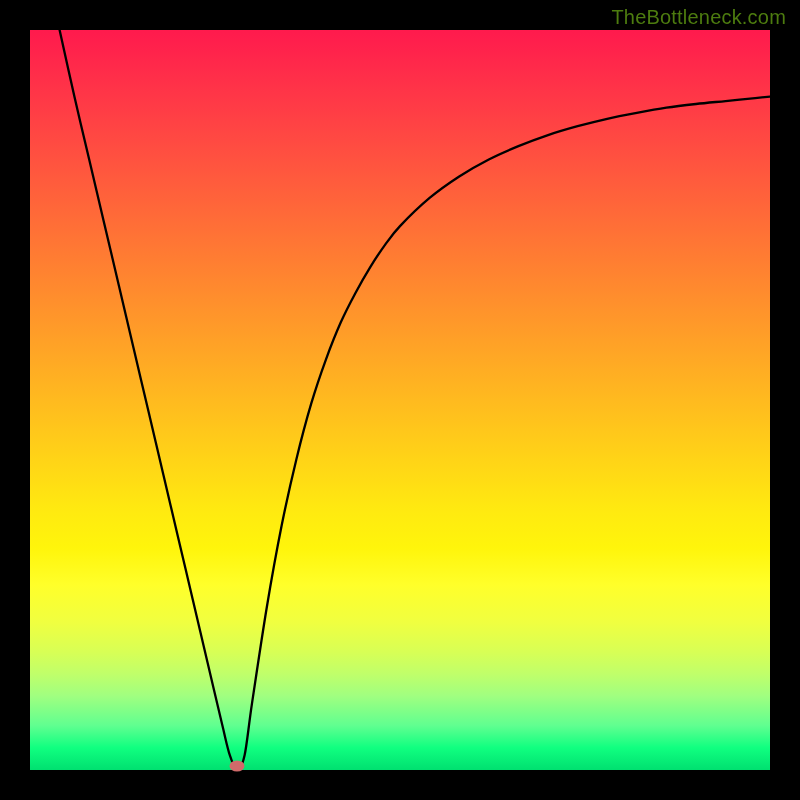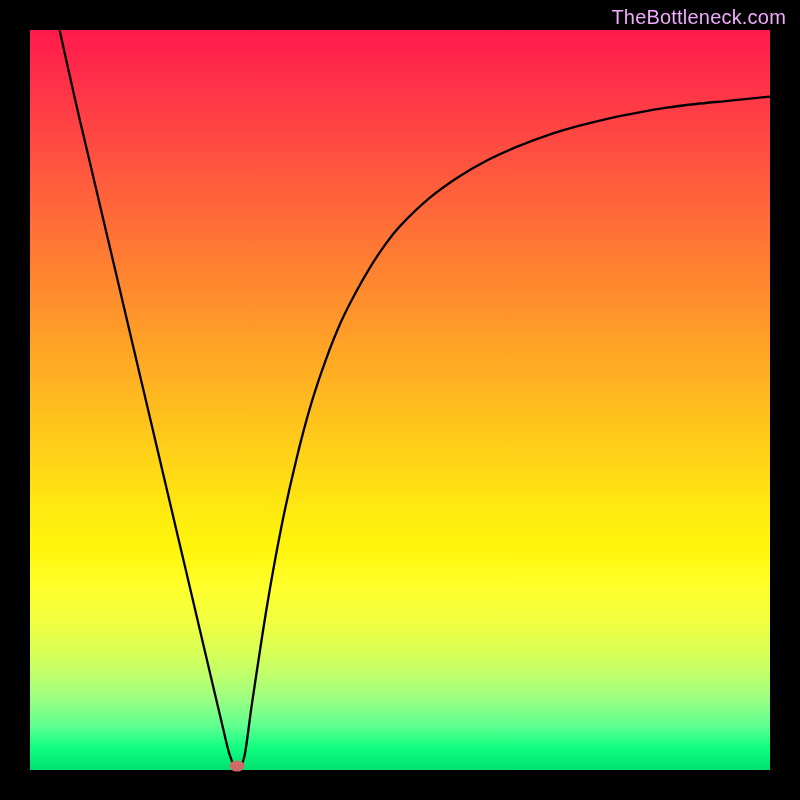--- a/index.html
+++ b/index.html
@@ -48,21 +48,21 @@
       #a0ff80 90%,
       #60ff90 94%,
       #10ff80 97%,
       #00e070 100%
     );
   }
   .watermark {
     position: absolute;
     top: 6px;
     right: 14px;
-    color: #f0abfc;
+    color: #4d7c0f;
     font-size: 20px;
     font-weight: 400;
     letter-spacing: 0.2px;
   }
   svg.curve {
     position: absolute;
     top: 0;
     left: 0;
     width: 740px;
     height: 740px;

